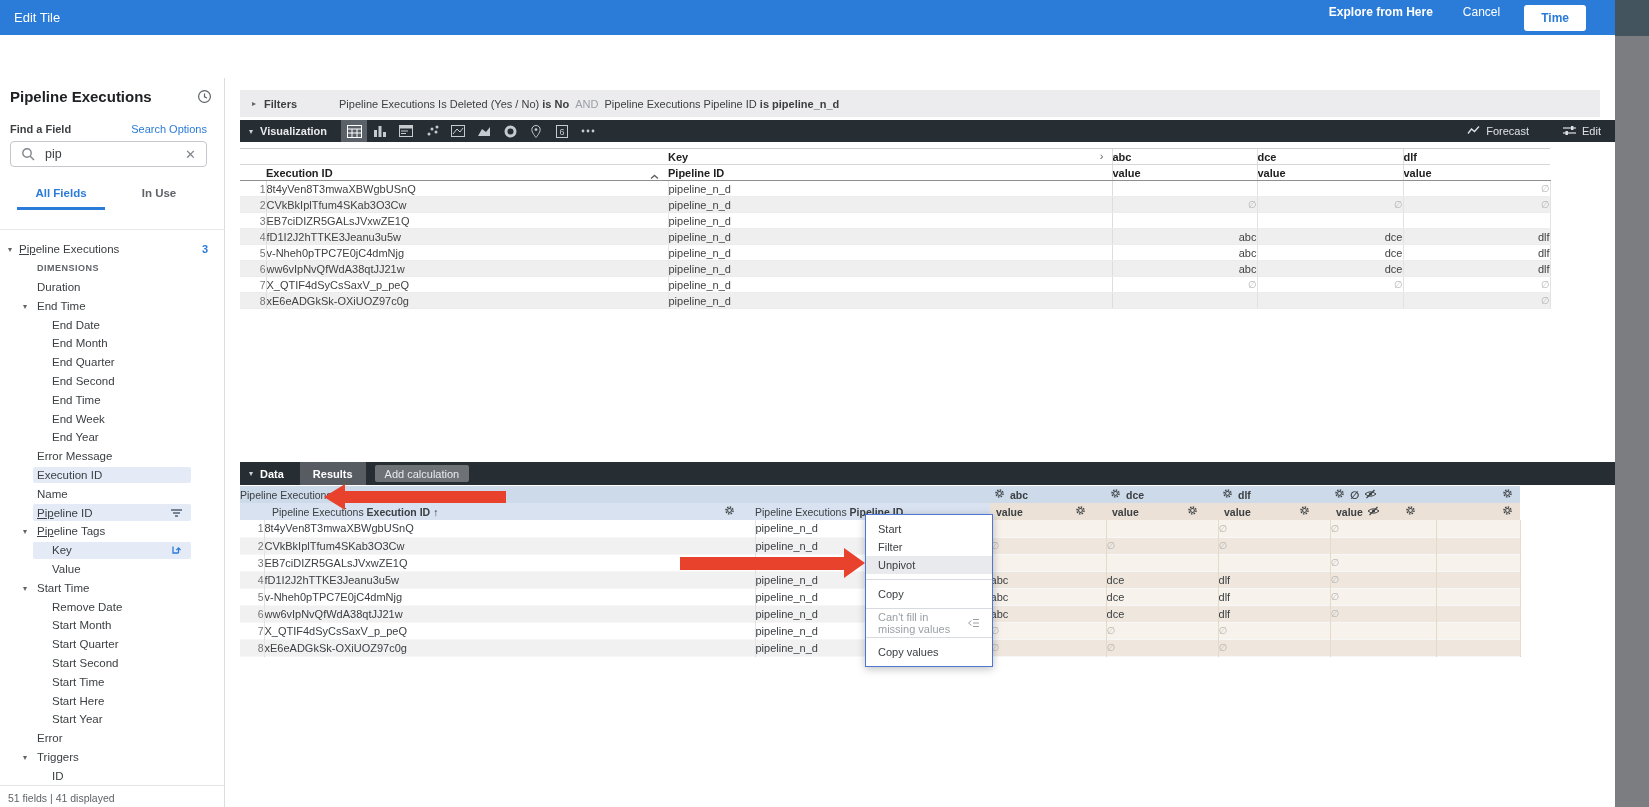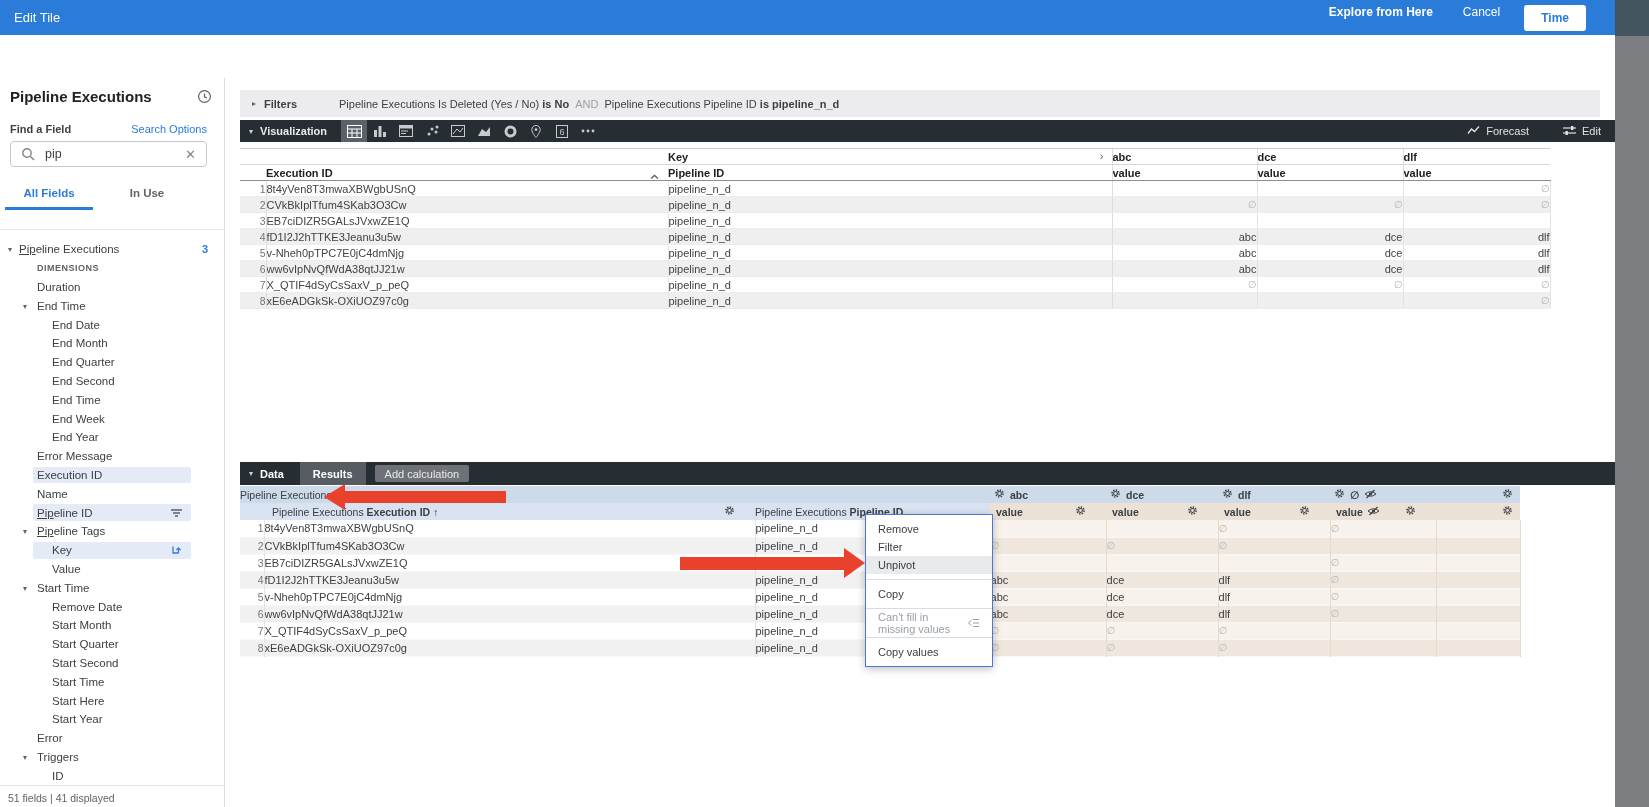--- a/index.html
+++ b/index.html
@@ -29,21 +29,21 @@
   
   .sidebar{position:absolute;left:0;top:78px;width:225px;height:729px;background:#fff;border-right:1px solid #dadce0;box-sizing:border-box;}
   .sb-head{position:absolute;left:10px;top:10px;font-size:15px;font-weight:700;color:#202124;}
   .sb-hist{position:absolute;right:12px;top:11px;}
   .sb-find{position:absolute;left:10px;top:45px;font-size:11px;font-weight:700;color:#3c4043;}
   .sb-so{position:absolute;right:17px;top:45px;font-size:11px;color:#2b7bd9;cursor:pointer;}
   .sb-search{position:absolute;left:10px;top:63px;width:197px;height:26px;border:1px solid #c4c7cc;border-radius:4px;display:flex;align-items:center;box-sizing:border-box;background:#fff;}
   .sb-search .mag{margin-left:10px;margin-right:8px;display:flex;}
   .sb-search input{border:none;outline:none;flex:1;font-size:12.5px;color:#3c4043;font-family:inherit;background:transparent;min-width:0;}
   .sb-search .clear{margin-right:10px;color:#80868b;font-size:13px;cursor:pointer;}
-  .sb-tabs{position:absolute;left:0;top:101px;width:196px;height:28px;display:flex;}
+  .sb-tabs{position:absolute;left:12px;top:101px;width:196px;height:28px;display:flex;}
   .sb-tab{flex:1;display:flex;align-items:center;justify-content:center;font-size:11.5px;font-weight:700;color:#5f6368;position:relative;cursor:pointer;}
   .sb-tab.active{color:#2b7bd9;}
   .sb-tab.active::after{content:"";position:absolute;left:5px;right:5px;bottom:-3px;height:3px;background:#2b7bd9;}
   .sb-div{position:absolute;left:0;top:151px;width:225px;height:1px;background:#e8e8e8;}
   #field-tree{position:absolute;left:0;top:162px;width:225px;}
   .tree-row{position:relative;height:18.8px;}
   .tree-row .hl{position:absolute;left:33px;right:34px;top:1px;bottom:1px;background:#e4ebf7;border-radius:2px;}
   .tree-row span{position:absolute;top:50%;transform:translateY(-50%);}
   .tree-row .caret{font-size:8px;color:#5f6368;}
   .caret.lv0c{left:8px;} .caret.lv1c{left:23px;}
@@ -732,21 +732,21 @@
             <td class="rs-val cv mark">∅</td>
             <td class="rs-val cv mark">∅</td>
             <td class="rs-val cv"></td>
             <td class="cv"></td>
           </tr>
         </tbody>
       </table>
 
     <div id="context-menu">
         <div class="menu-item">
-          <span>Remove</span>
+          <span>Start</span>
         </div>
         <div class="menu-item">
           <span>Filter</span>
         </div>
         <div class="menu-item hl">
           <span>Unpivot</span>
         </div>
         <div class="menu-div"></div>
         <div class="menu-item">
           <span>Copy</span>

